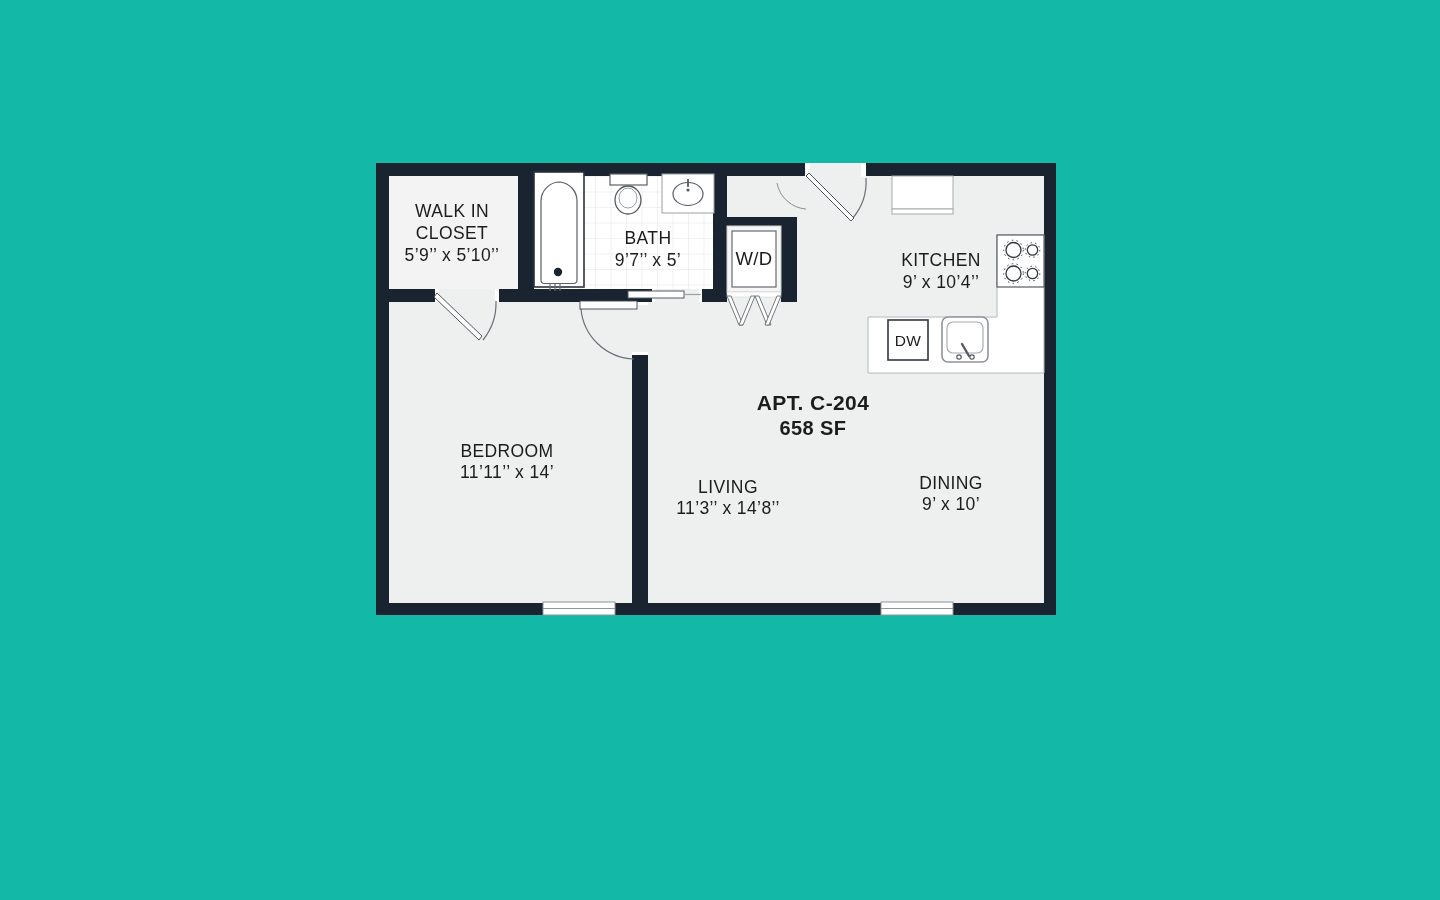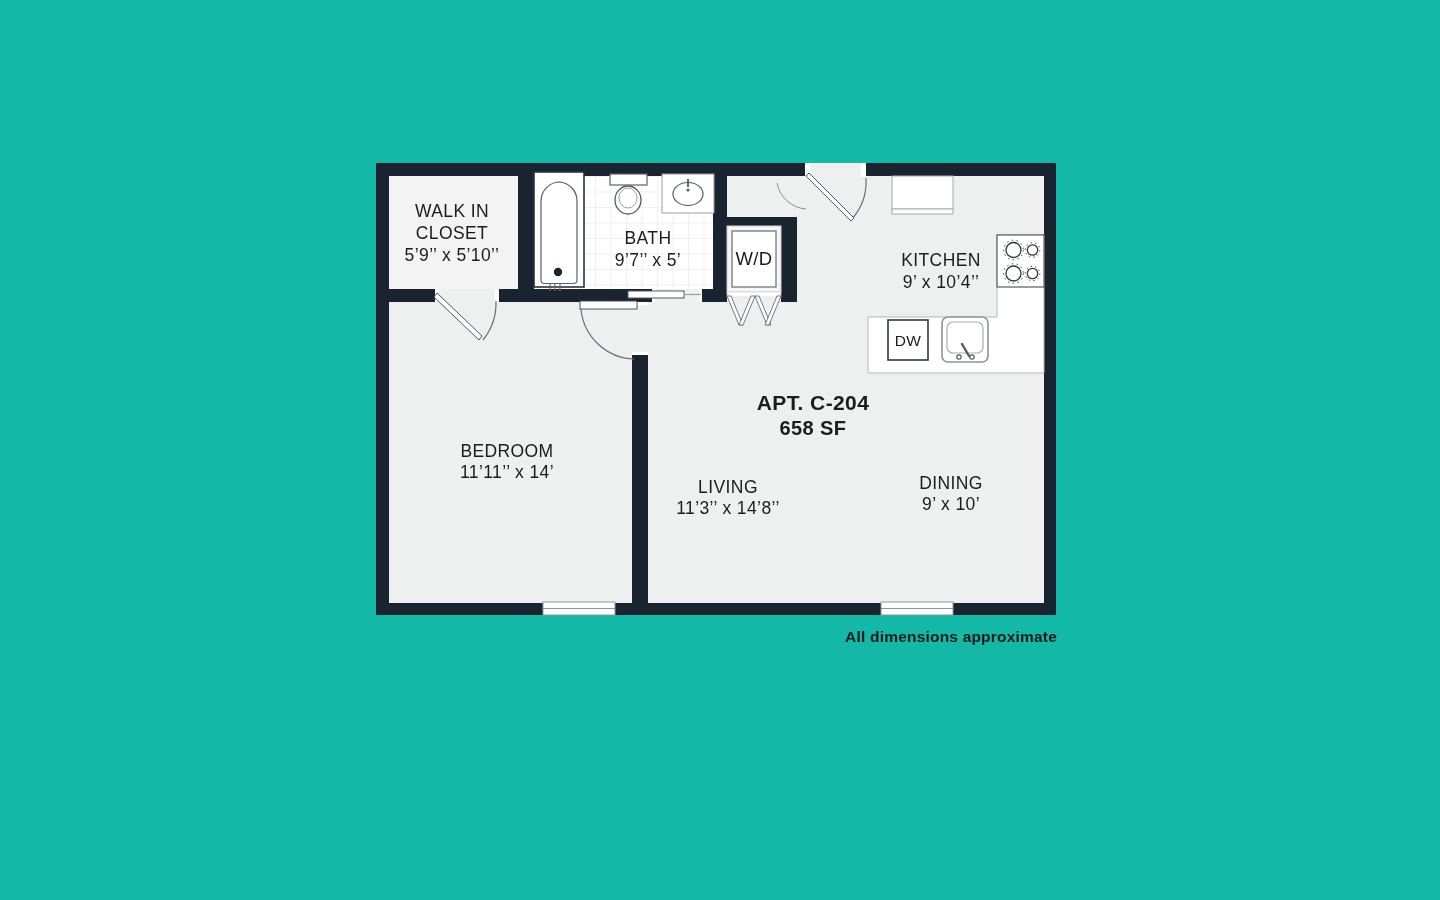--- a/index.html
+++ b/index.html
@@ -174,15 +174,14 @@
     <text x="507" y="478">11’11’’ x 14’</text>
 
     <text x="728" y="493">LIVING</text>
     <text x="728" y="514">11’3’’ x 14’8’’</text>
 
     <text x="951" y="489">DINING</text>
     <text x="951" y="510">9’ x 10’</text>
   </g>
 </svg>
 
-<div class="footnote">All dimensions approximate</div>
 
 </div>
 
 </body></html>

